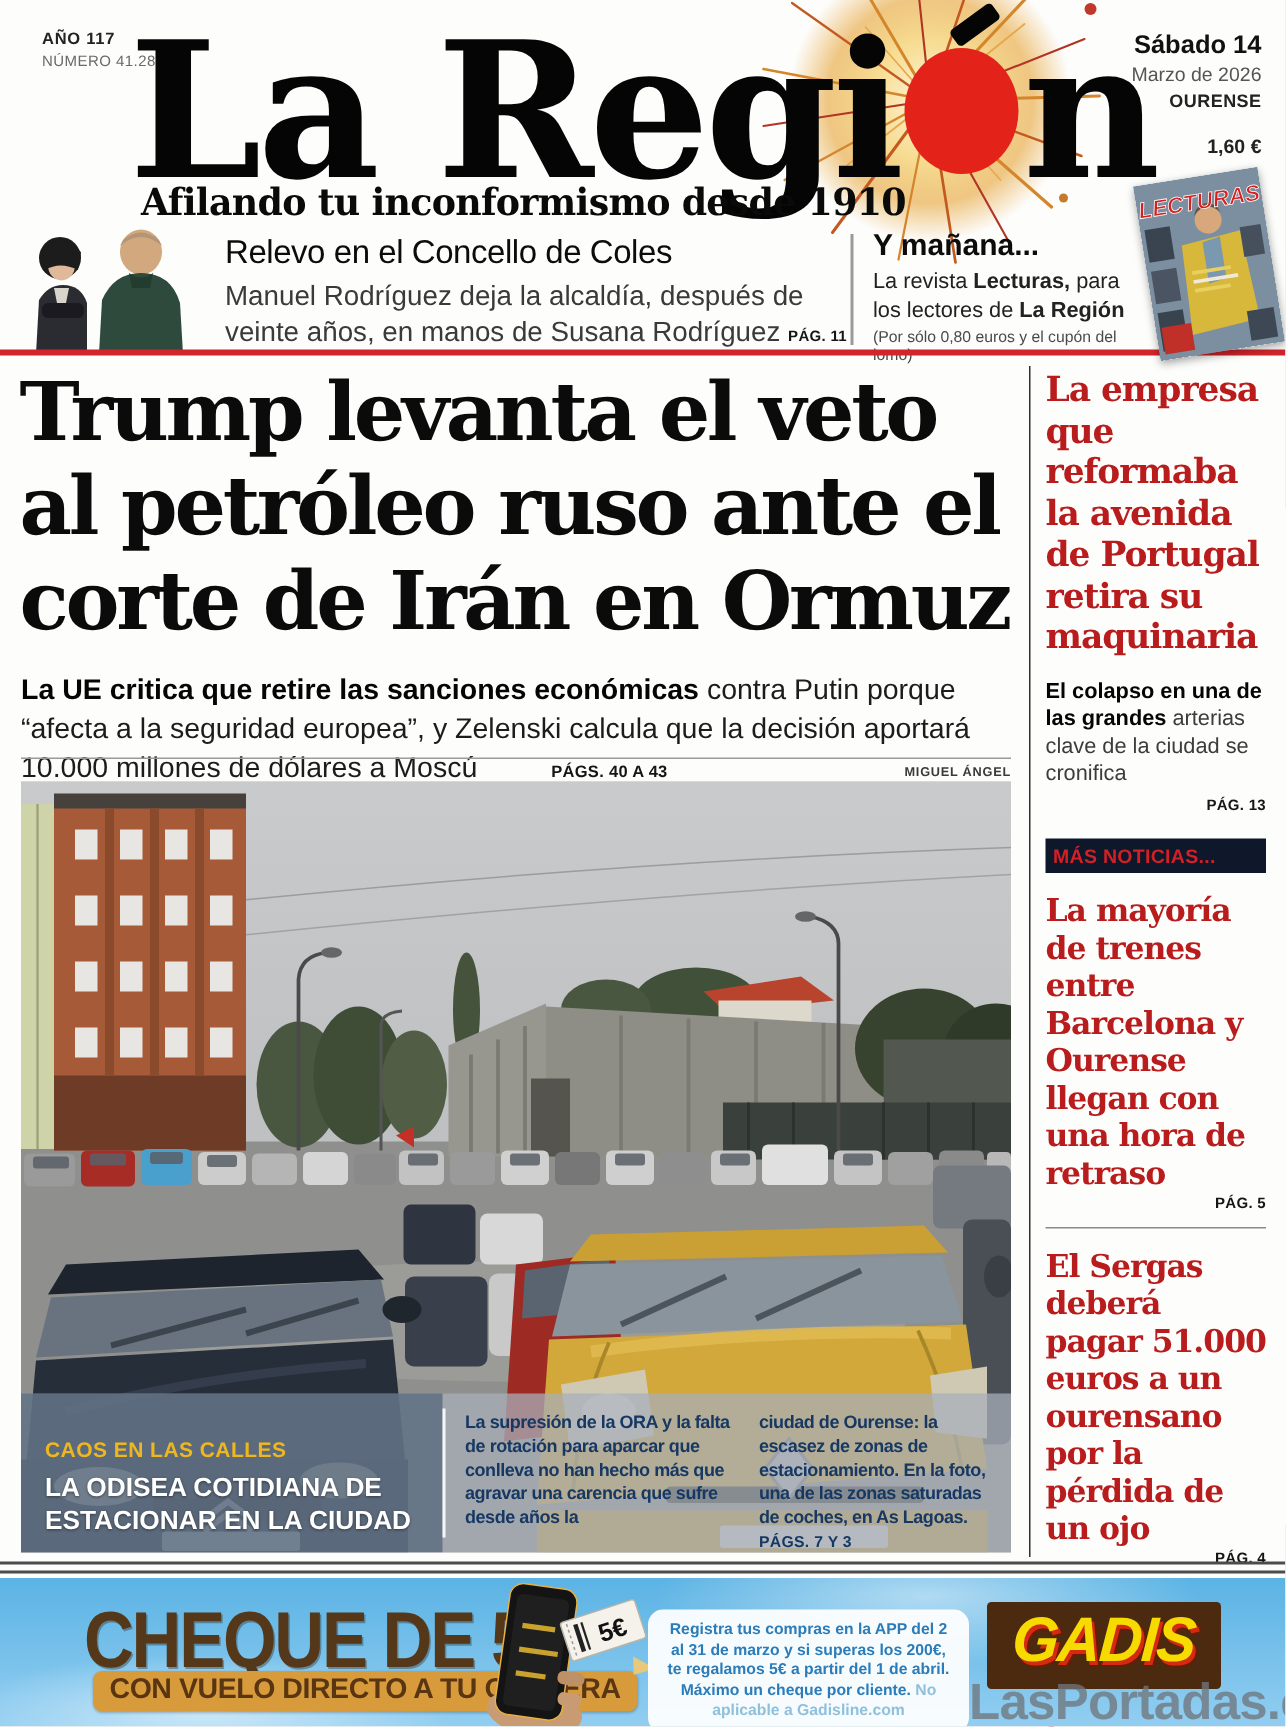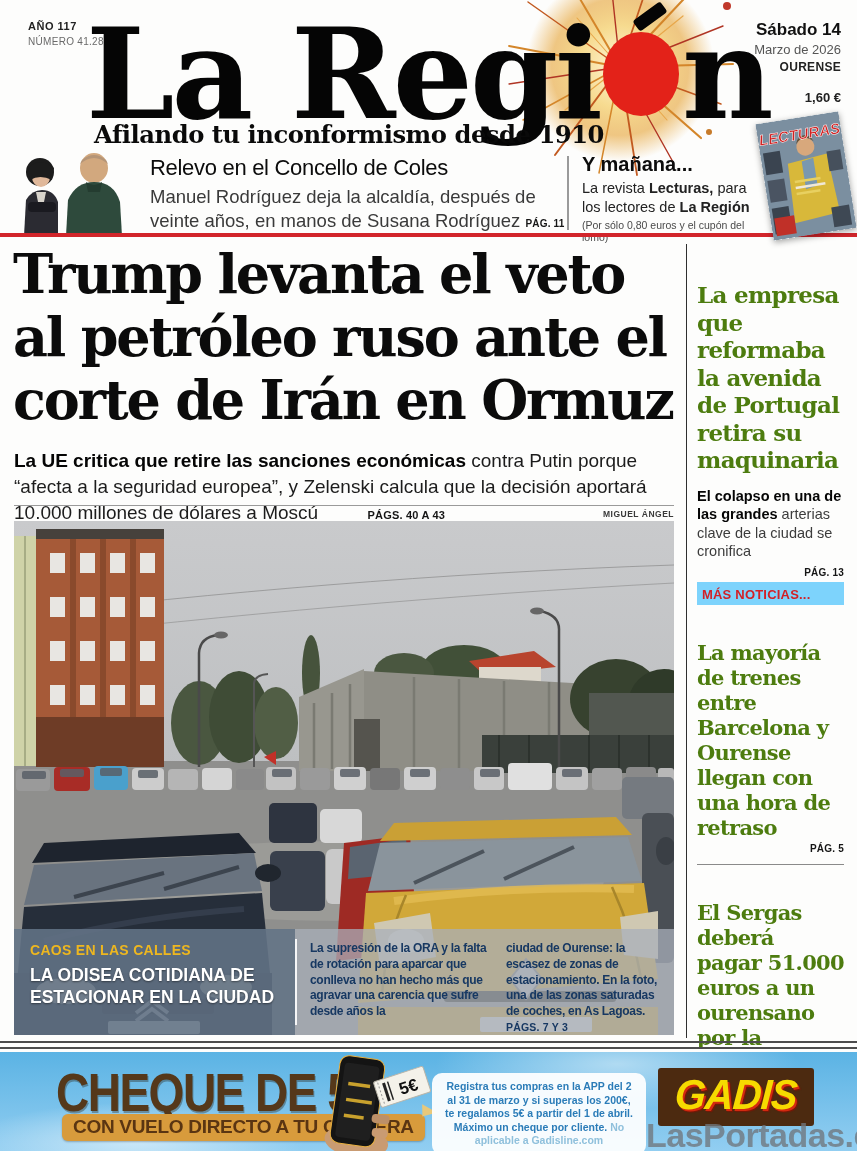--- a/index.html
+++ b/index.html
@@ -45,41 +45,41 @@
   #headline span{display:block;}
   #deck{left:14px;top:448px;width:674px;font-size:19px;line-height:26px;color:#1c1c1c;}
   #deck b{color:#050505;}
   #deck .pg{font-size:11px;margin-left:4px;padding-left:40px;}
   #photo-rule{left:14px;top:505px;width:660px;height:1px;background:#9a9a9a;}
   #credit{left:14px;top:509px;width:660px;text-align:right;font-size:8.5px;font-weight:bold;
           color:#3a3a3a;letter-spacing:.5px;}
   #photoWrap{left:14px;top:521px;width:660px;height:514px;overflow:hidden;background:#b9babc;}
   #caption{position:absolute;left:0;bottom:0;width:660px;height:106px;background:rgba(168,176,186,.74);}
   #cap-left{position:absolute;left:0;top:0;bottom:0;width:281px;background:rgba(52,74,100,.52);
-            padding:13px 0 0 16px;}
+            padding:29px 0 0 16px;}
   #cap-left .ck{font-size:14px;font-weight:bold;color:#eeb71f;letter-spacing:.3px;}
   #cap-left .tt{margin-top:7px;font-size:17.5px;line-height:21.5px;font-weight:bold;color:#fff;
                 text-shadow:0 1px 2px rgba(0,0,0,.45);}
   #cap-left .tt span{display:block;}
   #cap-div{position:absolute;left:281px;top:10px;bottom:10px;width:2px;background:rgba(255,255,255,.9);}
   .cap-col{position:absolute;top:12px;font-size:12px;line-height:15.8px;font-weight:bold;
            color:#173862;letter-spacing:-0.3px;}
   #cap-col1{left:296px;width:184px;}
   #cap-col2{left:492px;width:162px;}
   #cap-col2 .pg{color:#173862;font-size:10.5px;}
 
   
   #side-vline{left:686px;top:244px;width:1px;height:794px;background:#2f2f2f;}
   #sidebar{left:697px;top:246px;width:147px;}
   .sb-head{font-family:"DejaVu Serif",serif;font-weight:bold;font-size:23px;line-height:27.5px;
-           color:#4d7c0f;letter-spacing:-0.7px;margin-top:35px;}
+           color:#b91c1c;letter-spacing:-0.7px;}
   #sb-sub{margin-top:13px;font-size:14.5px;line-height:18.5px;color:#3c3c3c;}
   #sb-sub b{color:#050505;}
   .pg-right{display:block;text-align:right;margin-top:3px;}
-  #morebar{background:#7dd3fc;padding:3px 5px 2px 5px;}
+  #morebar{margin-top:12px;background:#0f172a;padding:3px 5px 2px 5px;}
   #morebar span{font-size:13px;font-weight:bold;color:#d22027;letter-spacing:.2px;}
   .sb-item{margin-top:12px;}
   .sb-item .sb-head{font-size:21px;line-height:25px;}
   .sb-rule{margin-top:10px;border-top:1.5px solid #8a8a8a;}
 
   
   #dblrule{left:0;top:1041px;width:857px;height:8px;border-top:2.5px solid #4c4c4c;border-bottom:2.5px solid #4c4c4c;}
   #bottomad{left:0;top:1052px;width:857px;height:99px;
     background:
       radial-gradient(ellipse 240px 55px at 16% 90%, rgba(255,255,255,.55), transparent 70%),

